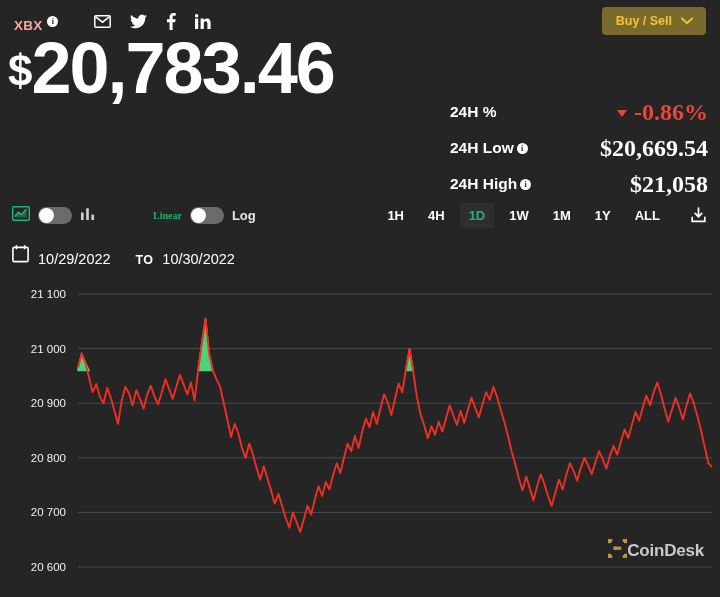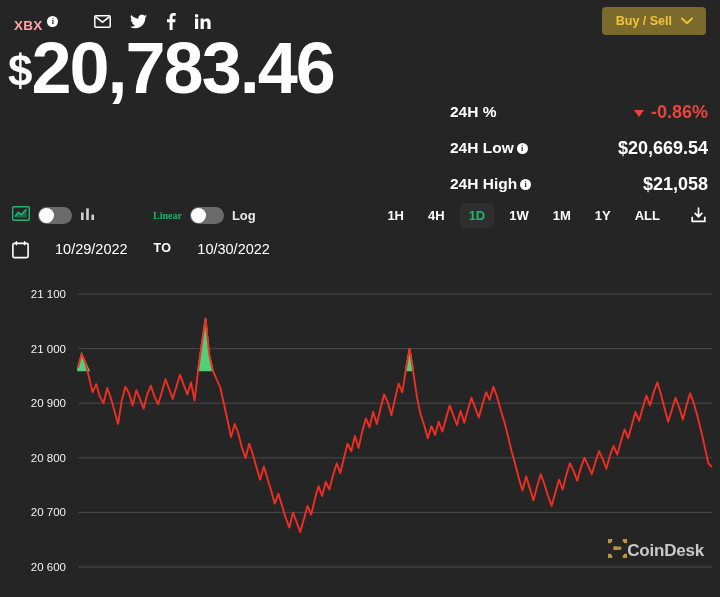--- a/index.html
+++ b/index.html
@@ -40,21 +40,21 @@
     letter-spacing: -2px; white-space: nowrap;
   }
   .price .cur { font-size: 44px; vertical-align: 7px; letter-spacing: -1px; }
 
   .stats { position: absolute; right: 12px; top: 58px; width: 258px; margin-top: 36px; }
   .stat-row {
     display: flex; align-items: center; justify-content: space-between;
     height: 36px; color: #fff;
   }
   .stat-label { font-size: 15.5px; font-weight: bold; display: inline-flex; align-items: center; gap: 3px; }
-  .stat-val { font-size: 18px; font-weight: bold; }
+  .stat-val { font-size: 24px; font-weight: bold; font-family: Liberation Serif, serif; }
   .stat-val.neg { color: #e8453c; display: inline-flex; align-items: center; gap: 7px; }
   .caret-down {
     width: 0; height: 0; border-left: 5px solid transparent; border-right: 5px solid transparent;
     border-top: 7px solid #e8453c; margin-top: 2px;
   }
 
   
   .controls {
     position: absolute; left: 0; top: 198px; width: 720px; height: 34px;
     display: flex; align-items: center; padding: 0 12px;
@@ -75,24 +75,24 @@
     color: #fff; font-size: 13px; font-weight: bold; padding: 5px 9px;
     border-radius: 3px; cursor: pointer; background: transparent;
     border: none; font-family: "Liberation Sans", sans-serif;
   }
   .range.active { color: #21b573; background: #2e2e2e; }
   .dl-btn { margin-left: 14px; display: inline-flex; cursor: pointer; }
 
   
   .daterange {
     position: absolute; left: 12px; top: 241px; height: 26px;
-    display: flex; align-items: flex-start; gap: 26px; color: #fff;
+    display: flex; align-items: flex-end; gap: 9px; color: #fff;
   }
   .dr-date { font-size: 14.5px; }
-  .dr-to { font-size: 12.5px; font-weight: bold; letter-spacing: .3px; }
+  .dr-to { font-size: 12.5px; font-weight: bold; letter-spacing: .3px; margin-left: 16px; }
 
   
   .chart-area { position: absolute; left: 0; top: 280px; width: 720px; height: 317px; }
   .chart-svg { display: block; }
   .ytick { fill: #f2f2f2; font-size: 11.5px; font-family: "Liberation Sans", sans-serif; }
   .gridline { stroke: #4a4a4a; stroke-width: 1; }
 
   .watermark {
     position: absolute; right: 16px; bottom: 35px;
     display: flex; align-items: center; 

